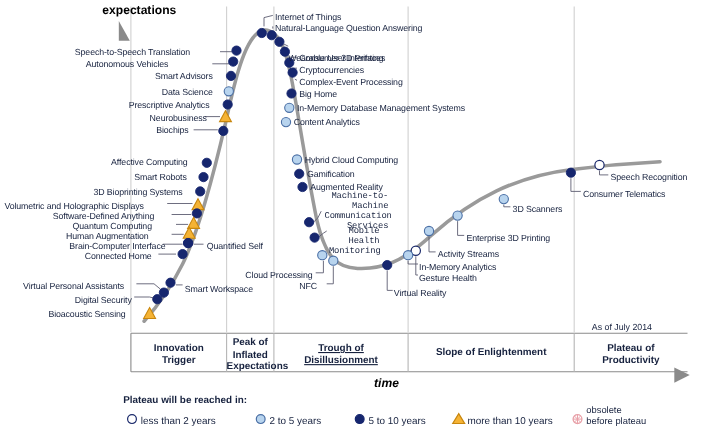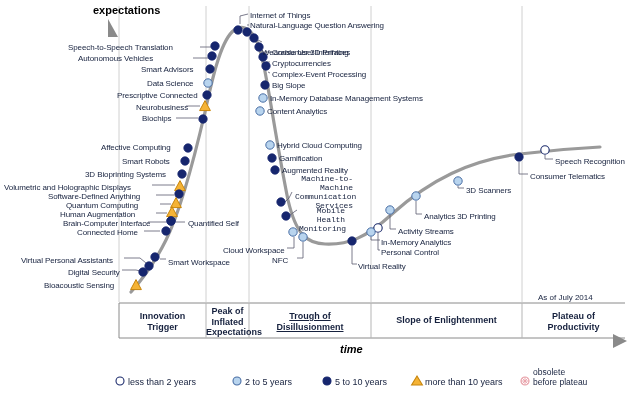--- a/index.html
+++ b/index.html
@@ -123,51 +123,52 @@
       <polyline points="122,270 136,270 140,271" fill="none" stroke="#5a5a6e" stroke-width="0.8"></polyline>
       <circle cx="143" cy="272" r="4.2" fill="#16266e" stroke="#16266e" stroke-width="0.8"></circle>
       <polygon points="136,279.6 141.4,289.59 130.6,289.59" fill="#f5b335" stroke="#c8860d" stroke-width="1"></polygon>
     </svg>
 
   <div class="axtitle" id="y-axis-title" style="left:93px;top:4px;">expectations</div>
   <div class="axtitle" id="x-axis-title" style="left:340px;top:343px;font-style:italic;">time</div>
 
   <div class="asof" id="as-of" style="left:538px;top:293px;">As of July 2014</div>
 
+  <div class="legend-title" id="legend-title" style="left:112px;top:358px;">Plateau will be reached in:</div>
 
   <div id="labels-layer">
       <div class="lbl" style="left: 250px; top: 11px;">Internet of Things</div>
       <div class="lbl" style="left: 250px; top: 21px;">Natural-Language Question Answering</div>
       <div class="lbl" style="left: 262px; top: 48px;">Wearable User Interfaces</div>
       <div class="lbl" style="left: 272px; top: 48px;">Consumer 3D Printing</div>
       <div class="lbl" style="left: 272px; top: 59px;">Cryptocurrencies</div>
       <div class="lbl" style="left: 272px; top: 70px;">Complex-Event Processing</div>
-      <div class="lbl" style="left: 272px; top: 81px;">Big Slope</div>
+      <div class="lbl" style="left: 272px; top: 81px;">Big Home</div>
       <div class="lbl" style="left: 270px; top: 94px;">In-Memory Database Management Systems</div>
       <div class="lbl" style="left: 267px; top: 107px;">Content Analytics</div>
       <div class="lbl" style="left: 277px; top: 141px;">Hybrid Cloud Computing</div>
       <div class="lbl" style="left: 279px; top: 154px;">Gamification</div>
       <div class="lbl" style="left: 282px; top: 166px;">Augmented Reality</div>
       <div class="lbl w" style="width: 58px; left: 295px; top: 174px;">Machine-to-Machine Communication Services</div>
       <div class="lbl w" style="width: 46px; left: 299px; top: 206px;">Mobile Health Monitoring</div>
-      <div class="lbl" style="left: 223px; top: 246px;">Cloud Workspace</div>
+      <div class="lbl" style="left: 223px; top: 246px;">Cloud Processing</div>
       <div class="lbl" style="left: 272px; top: 256px;">NFC</div>
       <div class="lbl" style="left: 358px; top: 262px;">Virtual Reality</div>
-      <div class="lbl" style="left: 381px; top: 248px;">Personal Control</div>
+      <div class="lbl" style="left: 381px; top: 248px;">Gesture Health</div>
       <div class="lbl" style="left: 381px; top: 238px;">In-Memory Analytics</div>
       <div class="lbl" style="left: 398px; top: 227px;">Activity  Streams</div>
-      <div class="lbl" style="left: 424px; top: 212px;">Analytics 3D Printing</div>
+      <div class="lbl" style="left: 424px; top: 212px;">Enterprise 3D Printing</div>
       <div class="lbl" style="left: 466px; top: 186px;">3D Scanners</div>
       <div class="lbl" style="left: 530px; top: 172px;">Consumer Telematics</div>
       <div class="lbl" style="left: 555px; top: 157px;">Speech Recognition</div>
       <div class="lbl" style="left: 68px; top: 43px;">Speech-to-Speech Translation</div>
       <div class="lbl" style="left: 78px; top: 54px;">Autonomous Vehicles</div>
       <div class="lbl" style="left: 141px; top: 65px;">Smart Advisors</div>
       <div class="lbl" style="left: 147px; top: 79px;">Data Science</div>
-      <div class="lbl" style="left: 117px; top: 91px;">Prescriptive Connected</div>
+      <div class="lbl" style="left: 117px; top: 91px;">Prescriptive Analytics</div>
       <div class="lbl" style="left: 136px; top: 103px;">Neurobusiness</div>
       <div class="lbl" style="left: 142px; top: 114px;">Biochips</div>
       <div class="lbl" style="left: 101px; top: 143px;">Affective  Computing</div>
       <div class="lbl" style="left: 122px; top: 157px;">Smart Robots</div>
       <div class="lbl" style="left: 85px; top: 170px; text-align: center;">3D Bioprinting Systems</div>
       <div class="lbl" style="left: 4px; top: 183px;">Volumetric and Holographic Displays</div>
       <div class="lbl" style="left: 48px; top: 192px;">Software-Defined Anything</div>
       <div class="lbl" style="left: 66px; top: 201px;">Quantum Computing</div>
       <div class="lbl" style="left: 60px; top: 210px;">Human Augmentation</div>
       <div class="lbl" style="left: 63px; top: 219px;">Brain-Computer Interface</div>

